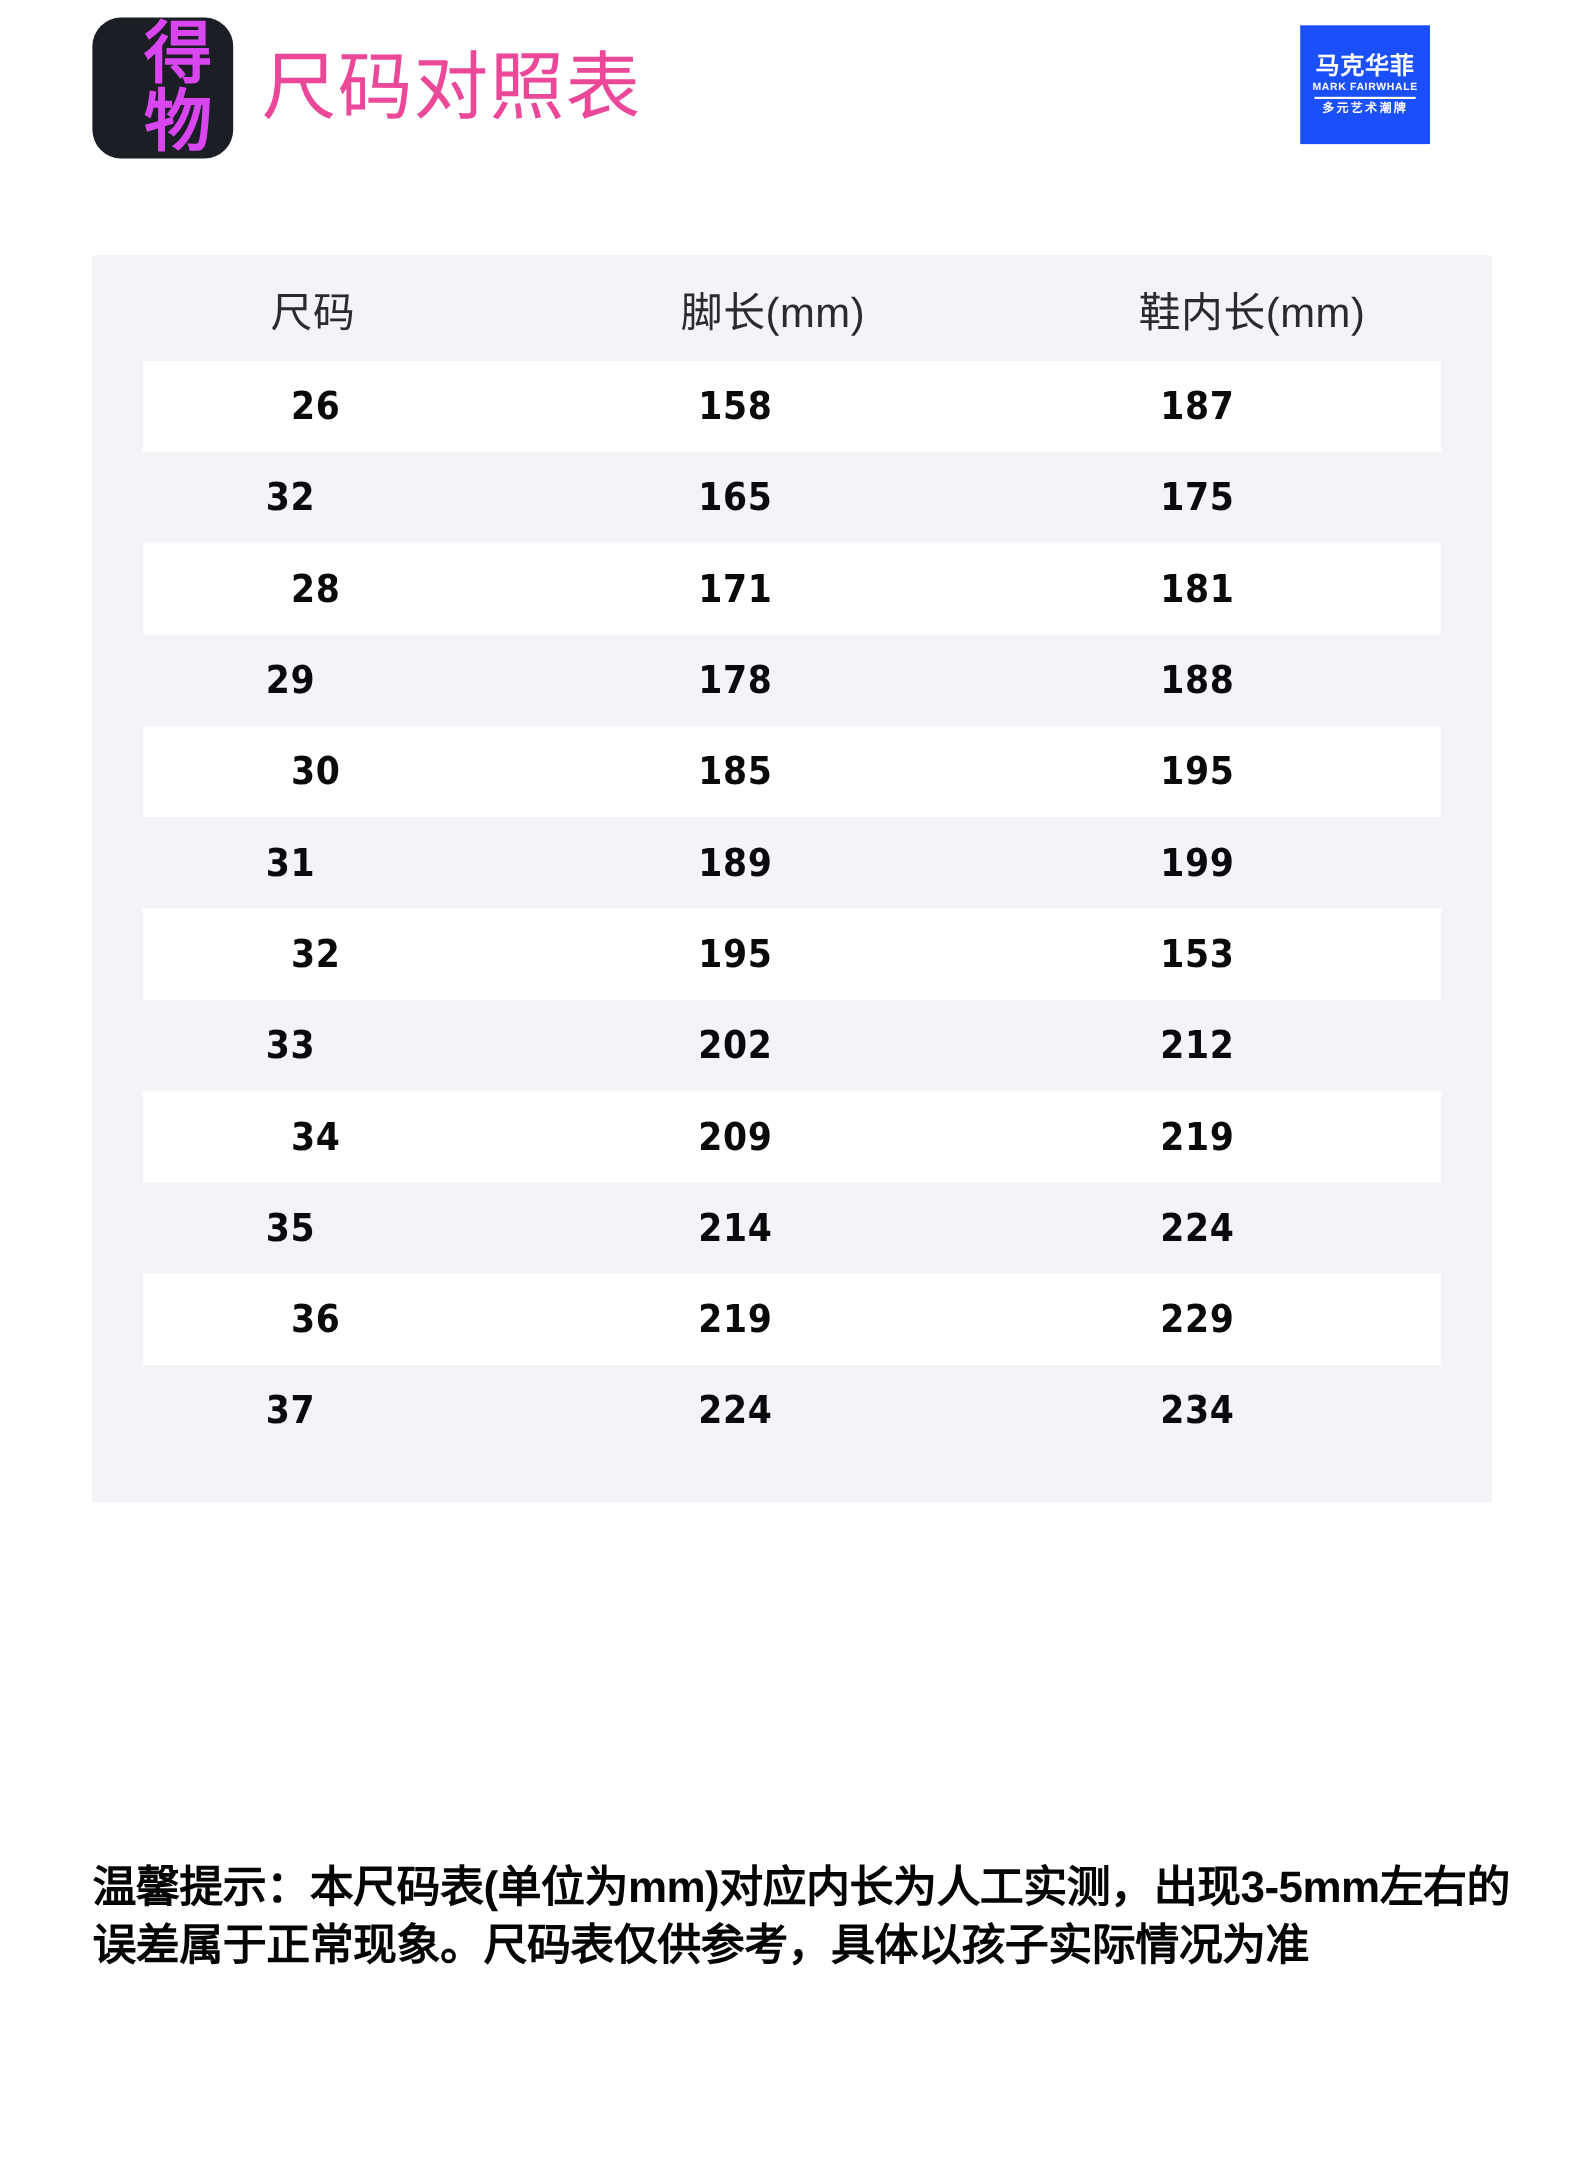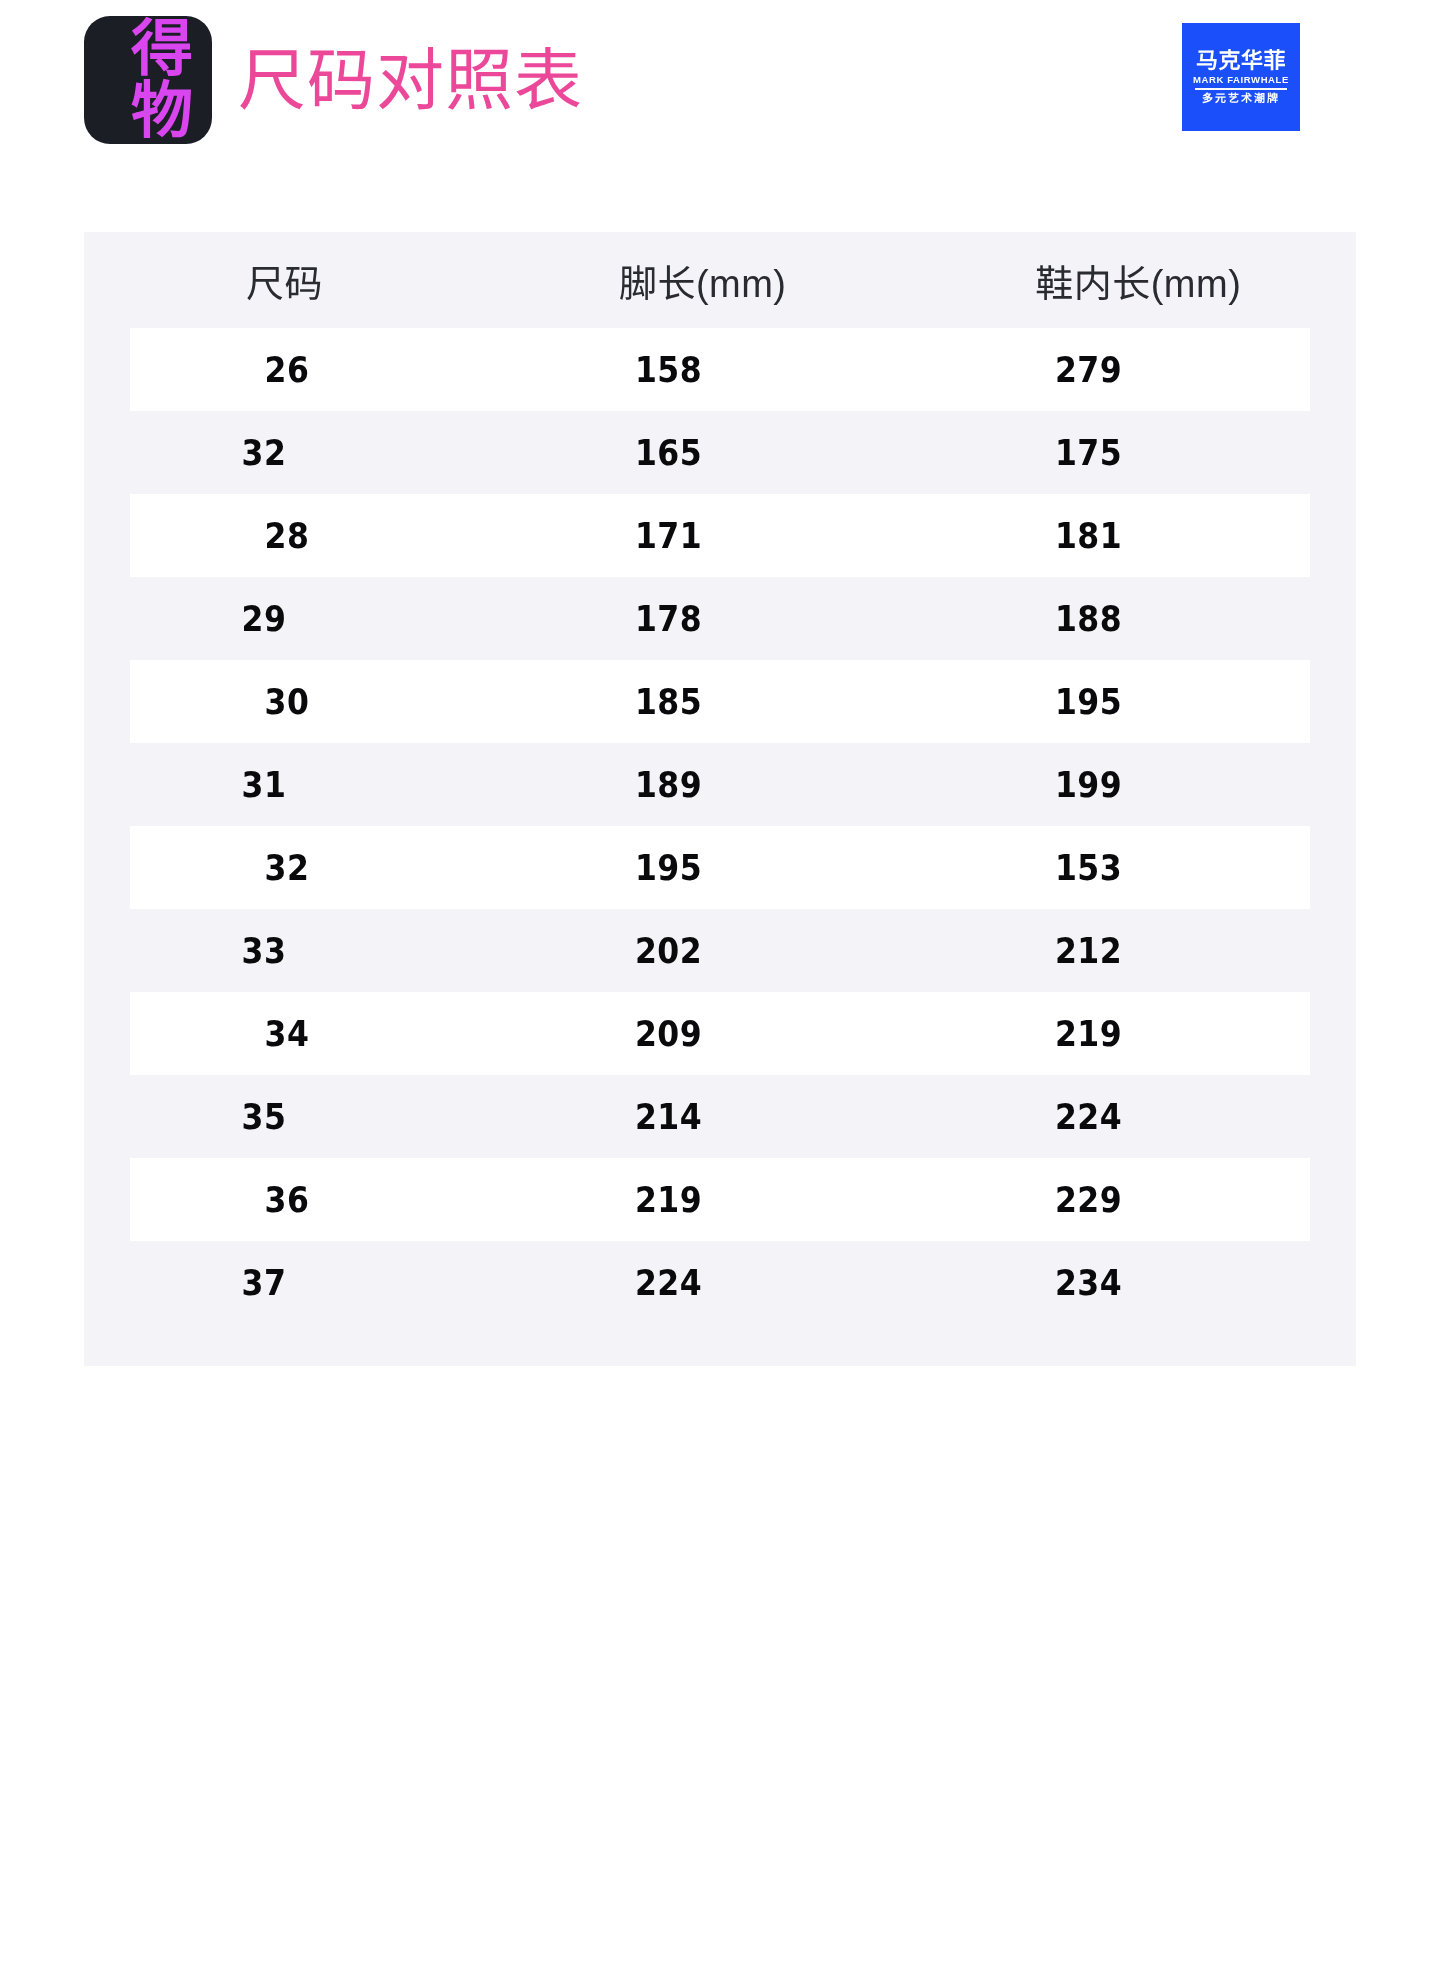--- a/index.html
+++ b/index.html
@@ -210,21 +210,21 @@
         <div class="tcell head-col-1">尺码</div>
         <div class="tcell head-col-2">脚长(mm)</div>
         <div class="tcell head-col-3">鞋内长(mm)</div>
       </div>
     </div>
 
     <div class="data-rows" id="data-rows">
         <div class="drow odd">
           <div class="dcell col-1">26</div>
           <div class="dcell col-2">158</div>
-          <div class="dcell col-3">279</div>
+          <div class="dcell col-3">187</div>
         </div>
         <div class="drow even">
           <div class="dcell col-1">32</div>
           <div class="dcell col-2">165</div>
           <div class="dcell col-3">175</div>
         </div>
         <div class="drow odd">
           <div class="dcell col-1">28</div>
           <div class="dcell col-2">171</div>
           <div class="dcell col-3">181</div>
@@ -270,14 +270,17 @@
           <div class="dcell col-3">229</div>
         </div>
         <div class="drow even">
           <div class="dcell col-1">37</div>
           <div class="dcell col-2">224</div>
           <div class="dcell col-3">234</div>
         </div>
       </div>
   </div>
 
+  <div class="footer-note">
+    <span class="label">温馨提示：</span><span class="body">本尺码表(单位为mm)对应内长为人工实测，出现3-5mm左右的误差属于正常现象。尺码表仅供参考，具体以孩子实际情况为准</span>
+  </div>
 
 </div>
 
 </body></html>

